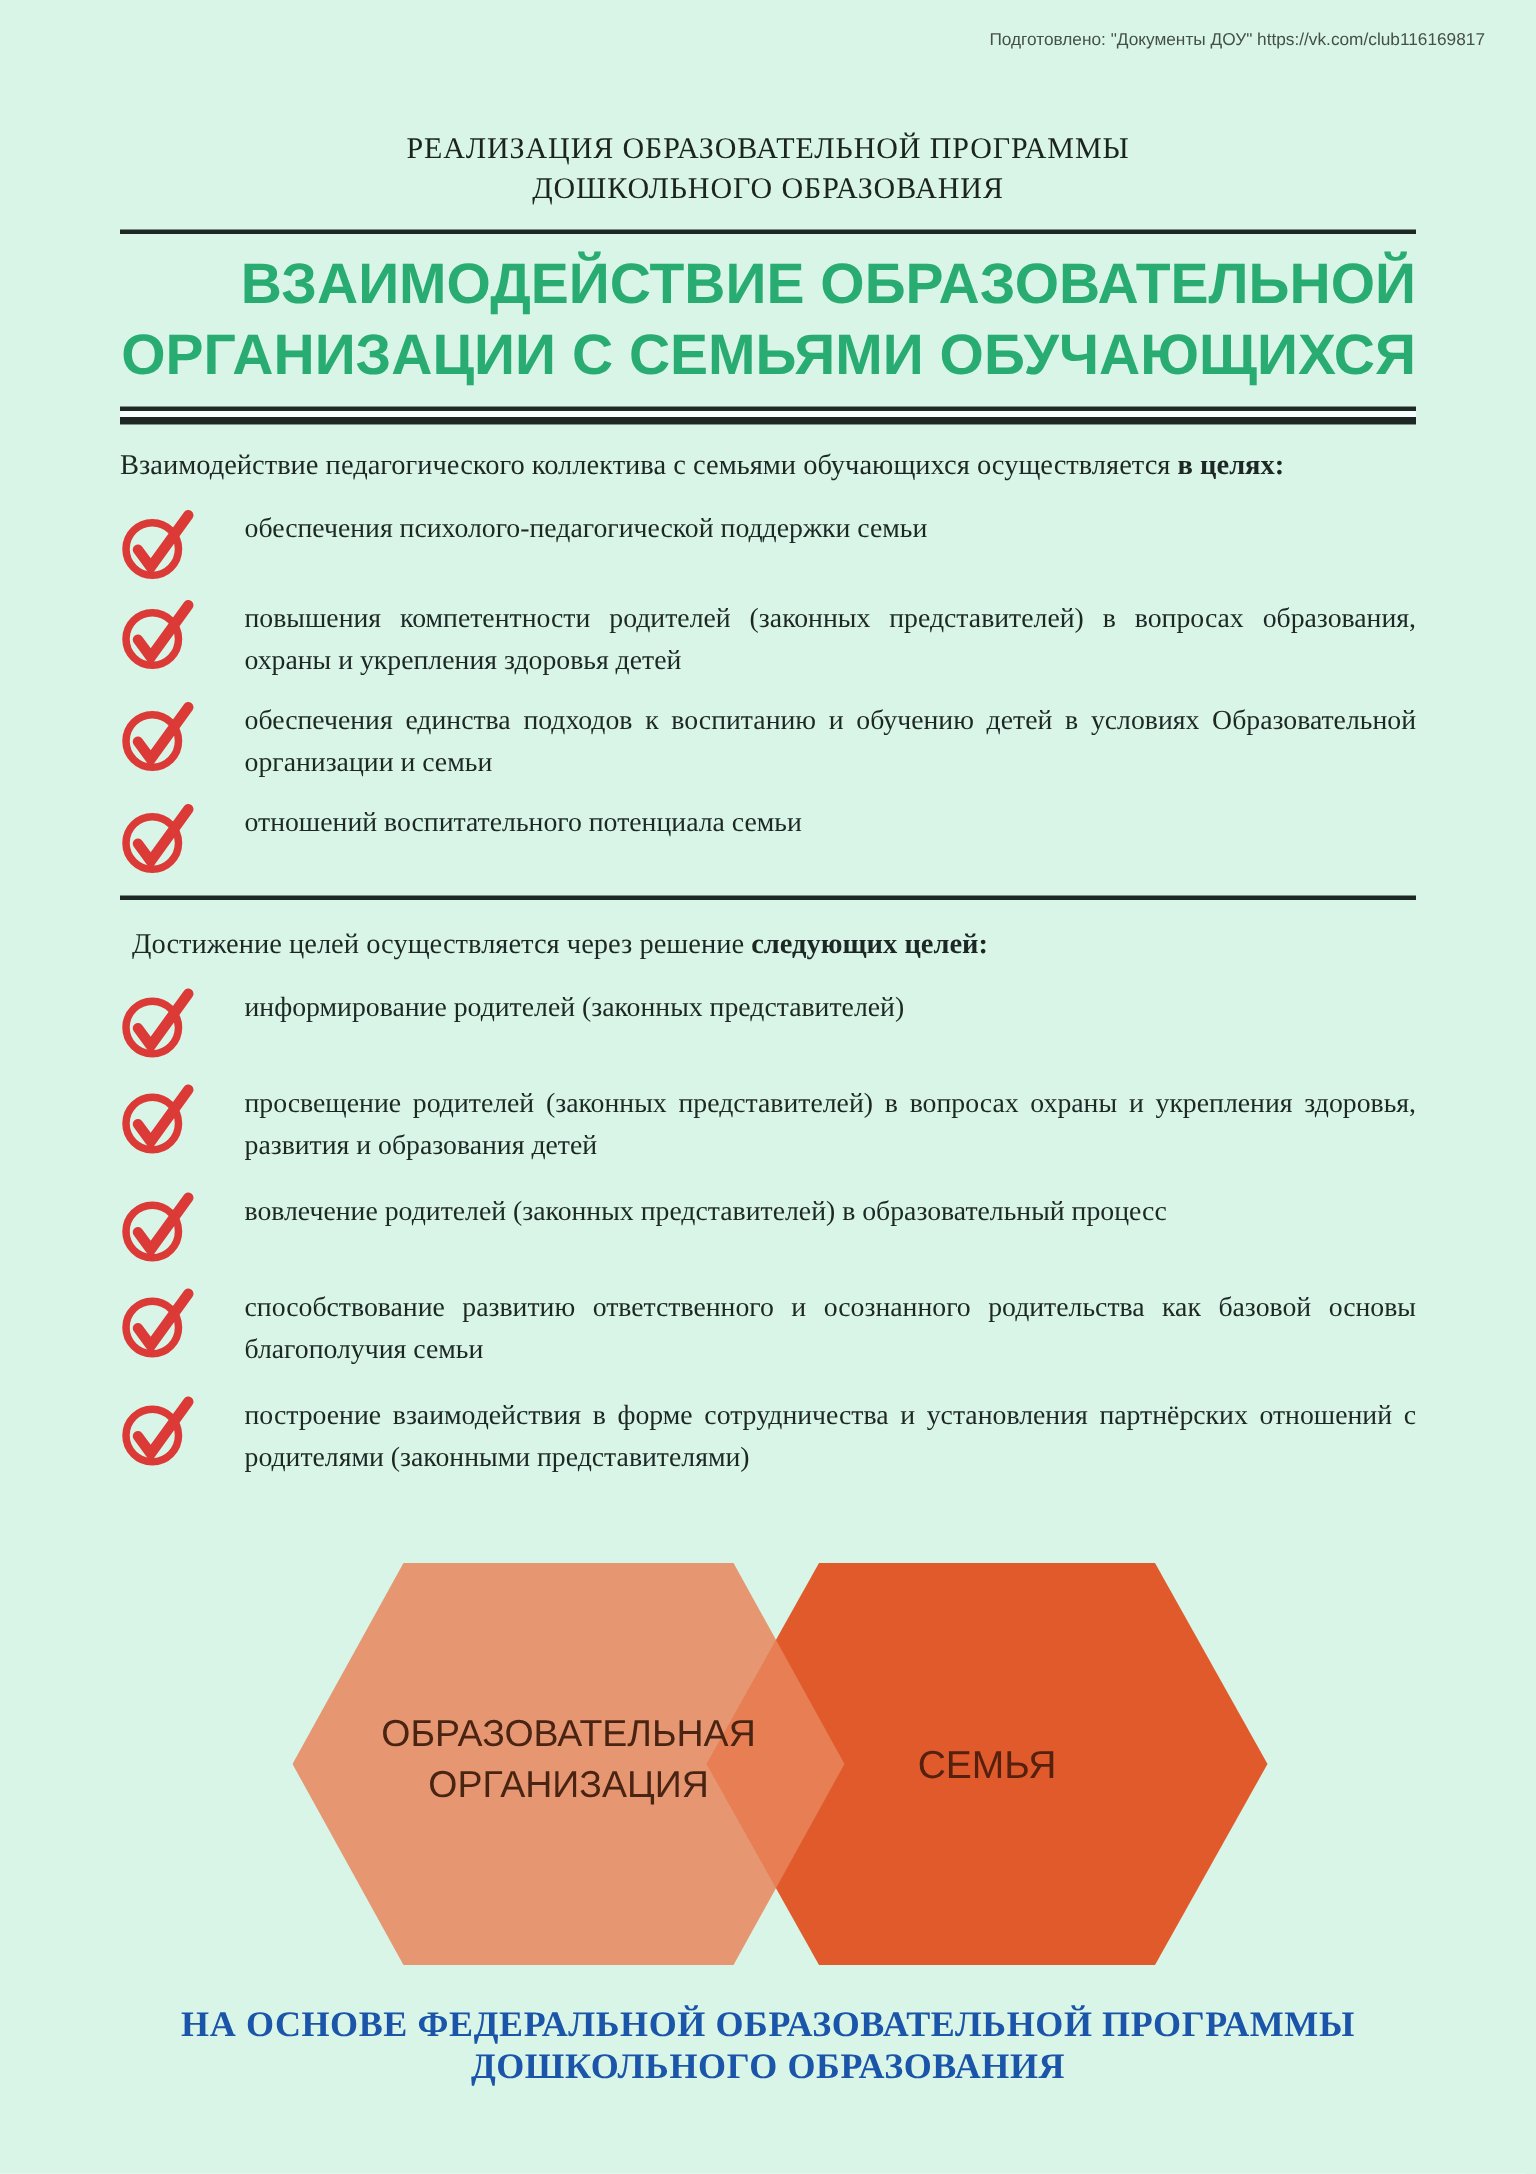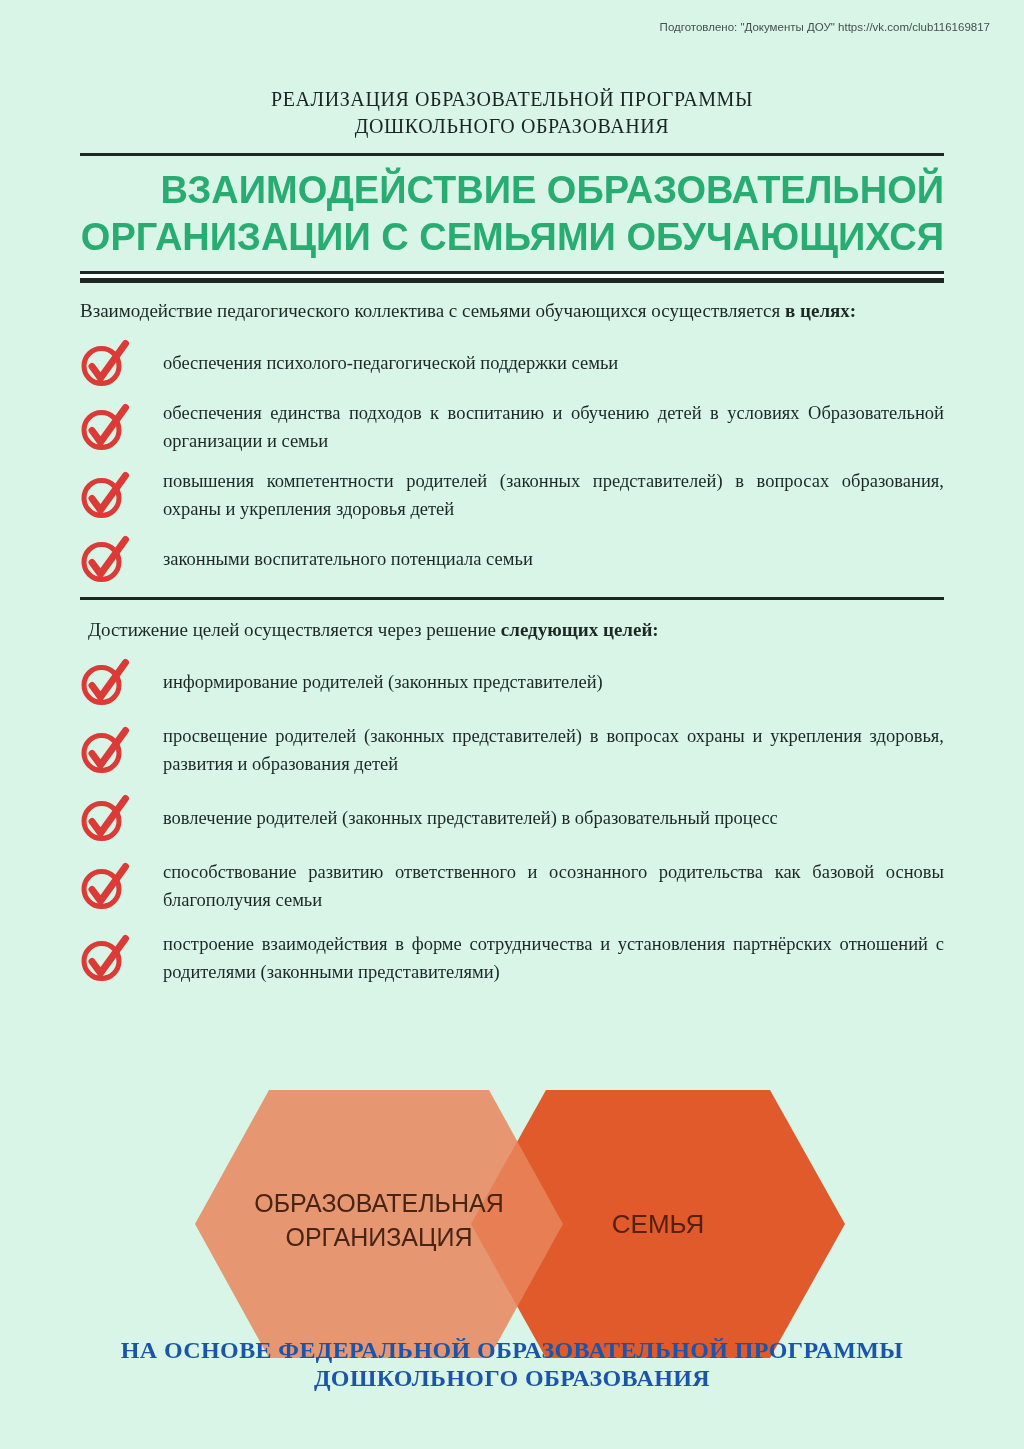--- a/index.html
+++ b/index.html
@@ -46,39 +46,38 @@
   }
   .intro{
     margin:14px 0 0 0;
     font-size:19px;line-height:28px;
     text-align:justify;
   }
   .tasks-intro{ margin-top:16px; padding-left:8px; }
   .check-list{ margin-top:14px; }
   .check-row{
     display:flex;
-    align-items:center;
     margin-bottom:12px;
   }
   .tasks .check-row{ margin-bottom:16px; }
   .check-icon{
     flex:0 0 52px;
     width:52px;height:48px;
     margin-right:31px;
   }
   .check-icon svg{ display:block; }
   .check-text{
     flex:1;
     font-size:18.5px;line-height:28px;
     text-align:justify;
   }
   .hr-mid{ margin-top:14px; }
   .diagram{
     position:absolute;
-    top:1090px;left:50%;
+    top:1042px;left:50%;
     transform:translateX(calc(-50% + 13px));
     width:660px;height:319px;
   }
   .hex-label{
     font-family:"Liberation Sans", sans-serif;
     font-size:25px;
     fill:#4a2413;
   }
   .footer{
     position:absolute;
@@ -130,41 +129,41 @@
         <span class="check-text">обеспечения психолого-педагогической поддержки семьи</span>
       </div>
 
       <div class="check-row">
         <span class="check-icon">
           <svg viewBox="0 0 52 48" width="52" height="48">
             <circle cx="21.5" cy="27" r="17.5" fill="none" stroke-width="5" stroke="#dc3a36"></circle>
             <path d="M12 27.5 L20.5 39 L45.5 4.5" fill="none" stroke-width="7" stroke-linecap="round" stroke="#dc3a36"></path>
           </svg>
         </span>
+        <span class="check-text">повышения компетентности родителей (законных представителей) в вопросах образования, охраны и укрепления здоровья детей</span>
+      </div>
+
+      <div class="check-row">
+        <span class="check-icon">
+          <svg viewBox="0 0 52 48" width="52" height="48">
+            <circle cx="21.5" cy="27" r="17.5" fill="none" stroke-width="5" stroke="#dc3a36"></circle>
+            <path d="M12 27.5 L20.5 39 L45.5 4.5" fill="none" stroke-width="7" stroke-linecap="round" stroke="#dc3a36"></path>
+          </svg>
+        </span>
         <span class="check-text">обеспечения единства подходов к воспитанию и обучению детей в условиях Образовательной организации и семьи</span>
       </div>
 
       <div class="check-row">
         <span class="check-icon">
           <svg viewBox="0 0 52 48" width="52" height="48">
             <circle cx="21.5" cy="27" r="17.5" fill="none" stroke-width="5" stroke="#dc3a36"></circle>
             <path d="M12 27.5 L20.5 39 L45.5 4.5" fill="none" stroke-width="7" stroke-linecap="round" stroke="#dc3a36"></path>
           </svg>
         </span>
-        <span class="check-text">повышения компетентности родителей (законных представителей) в вопросах образования, охраны и укрепления здоровья детей</span>
-      </div>
-
-      <div class="check-row">
-        <span class="check-icon">
-          <svg viewBox="0 0 52 48" width="52" height="48">
-            <circle cx="21.5" cy="27" r="17.5" fill="none" stroke-width="5" stroke="#dc3a36"></circle>
-            <path d="M12 27.5 L20.5 39 L45.5 4.5" fill="none" stroke-width="7" stroke-linecap="round" stroke="#dc3a36"></path>
-          </svg>
-        </span>
-        <span class="check-text">законными воспитательного потенциала семьи</span>
+        <span class="check-text">отношений воспитательного потенциала семьи</span>
       </div>
 
     </div>
 
     <div class="hr-single hr-mid"></div>
 
     <p class="intro tasks-intro">
       <span>Достижение целей осуществляется через решение</span>
       <b>следующих целей:</b>
     </p>

